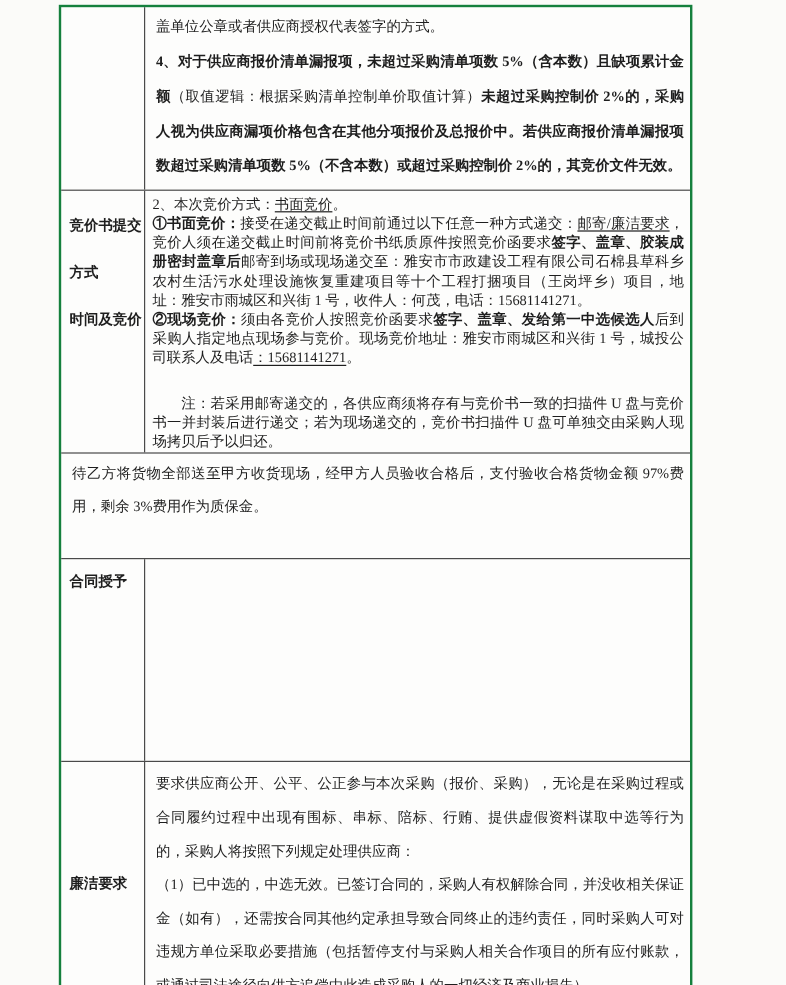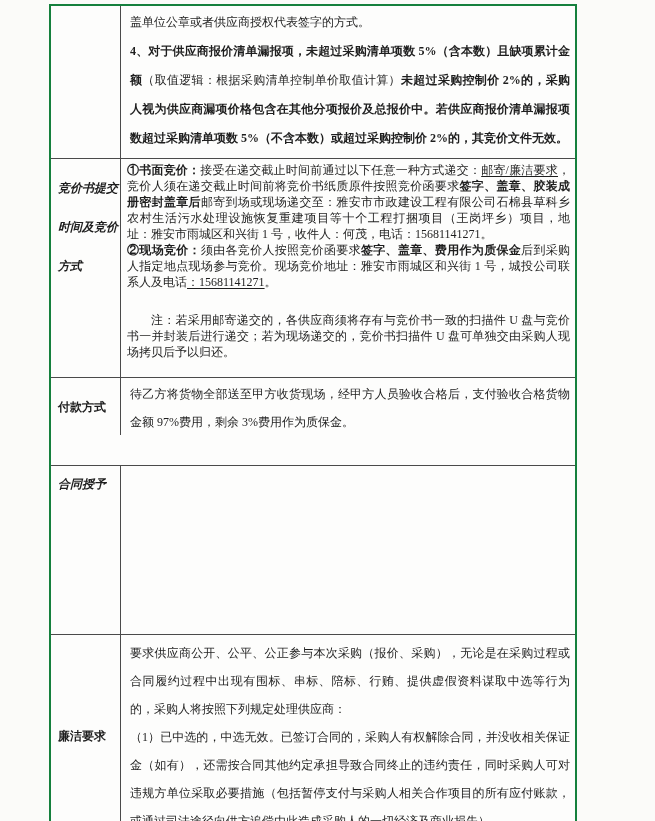--- a/index.html
+++ b/index.html
@@ -23,21 +23,21 @@
   .r2{height:58px;}
   .r3{height:169px;margin-top:30px;}
   .r4{height:203px;}
   .label{
     width:70px;flex:0 0 70px;box-sizing:border-box;
     border-right:1px solid #4a4a4a;
     font-weight:bold;font-size:12px;
     padding-left:7px;padding-right:1px;
     display:flex;flex-direction:column;
   }
-  .label.top{justify-content:flex-start;font-style:italic;}
+  .label.top{justify-content:flex-start;}
   .label.middle{justify-content:center;}
   .r1 .label{padding-top:10px;}
   .r1 .label .label-line{line-height:39px;}
   .r3 .label{padding-top:4px;}
   .label-line{line-height:28px;white-space:nowrap;}
   .content{
     flex:1;box-sizing:border-box;
     padding:2px 5px 0 9px;
     font-size:12px;
     text-align:justify;
@@ -64,34 +64,32 @@
       <div class="label top"></div>
       <div class="content">
           <div class="para"><span>盖单位公章或者供应商授权代表签字的方式。</span></div>
           <div class="para"><span class="b">4、对于供应商报价清单漏报项，未超过采购清单项数 5%（含本数）且缺项累计金额</span><span>（取值逻辑：根据采购清单控制单价取值计算）</span><span class="b">未超过采购控制价 2%的，采购人视为供应商漏项价格包含在其他分项报价及总报价中。若供应商报价清单漏报项数超过采购清单项数 5%（不含本数）或超过采购控制价 2%的，其竞价文件无效。</span></div>
         </div>
     </div>
 
     <div class="row r1">
       <div class="label top">
           <div class="label-line">竞价书提交</div>
+          <div class="label-line">方式</div>
           <div class="label-line">时间及竞价</div>
-          <div class="label-line">方式</div>
         </div>
       <div class="content">
+          <div class="para"><span>2、本次竞价方式：</span><span class="u">书面竞价</span><span>。</span></div>
           <div class="para"><span class="b">①书面竞价：</span><span>接受在递交截止时间前通过以下任意一种方式递交：</span><span class="u">邮寄/廉洁要求</span><span>，竞价人须在递交截止时间前将竞价书纸质原件按照竞价函要求</span><span class="b">签字、盖章、胶装成册密封盖章后</span><span>邮寄到场或现场递交至：雅安市市政建设工程有限公司石棉县草科乡农村生活污水处理设施恢复重建项目等十个工程打捆项目（王岗坪乡）项目，地址：雅安市雨城区和兴街 1 号，收件人：何茂，电话：15681141271。</span></div>
-          <div class="para"><span class="b">②现场竞价：</span><span>须由各竞价人按照竞价函要求</span><span class="b">签字、盖章、费用作为质保金</span><span>后到采购人指定地点现场参与竞价。现场竞价地址：雅安市雨城区和兴街 1 号，城投公司联系人及电话</span><span class="u">：15681141271</span><span>。</span></div>
+          <div class="para"><span class="b">②现场竞价：</span><span>须由各竞价人按照竞价函要求</span><span class="b">签字、盖章、发给第一中选候选人</span><span>后到采购人指定地点现场参与竞价。现场竞价地址：雅安市雨城区和兴街 1 号，城投公司联系人及电话</span><span class="u">：15681141271</span><span>。</span></div>
           <div class="para indent gap"><span>注：若采用邮寄递交的，各供应商须将存有与竞价书一致的扫描件 U 盘与竞价书一并封装后进行递交；若为现场递交的，竞价书扫描件 U 盘可单独交由采购人现场拷贝后予以归还。</span></div>
         </div>
     </div>
 
     <div class="row r2">
-      <div class="label middle">
-          <div class="label-line">付款方式</div>
-        </div>
       <div class="content">
           <div class="para"><span>待乙方将货物全部送至甲方收货现场，经甲方人员验收合格后，支付验收合格货物金额 97%费用，剩余 3%费用作为质保金。</span></div>
         </div>
     </div>
 
     <div class="row r3">
       <div class="label top">
           <div class="label-line">合同授予</div>
         </div>
     </div>

